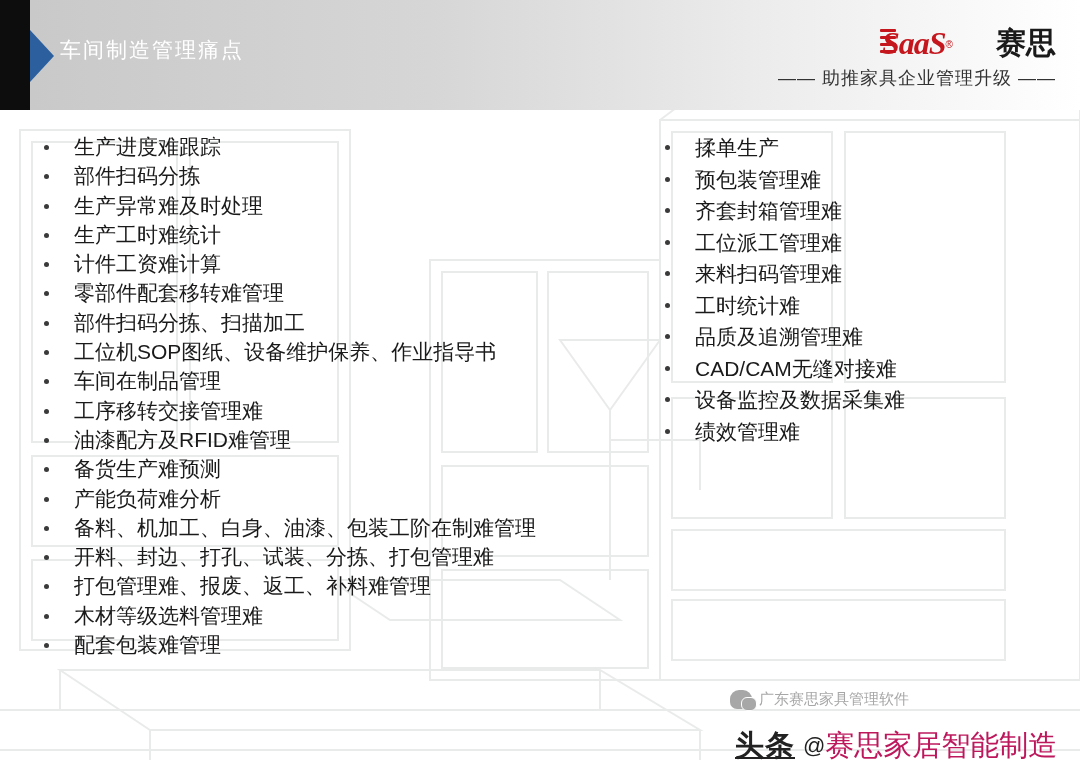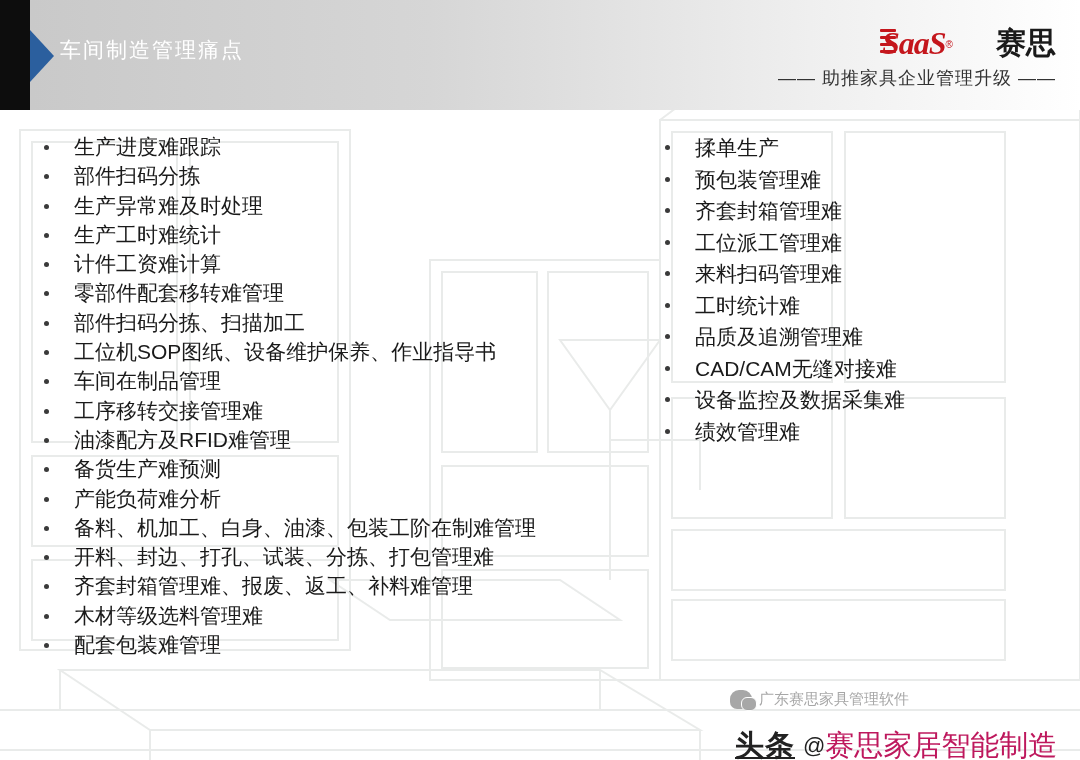--- a/index.html
+++ b/index.html
@@ -315,21 +315,21 @@
         <li>零部件配套移转难管理</li>
         <li>部件扫码分拣、扫描加工</li>
         <li>工位机SOP图纸、设备维护保养、作业指导书</li>
         <li>车间在制品管理</li>
         <li>工序移转交接管理难</li>
         <li>油漆配方及RFID难管理</li>
         <li>备货生产难预测</li>
         <li>产能负荷难分析</li>
         <li>备料、机加工、白身、油漆、包装工阶在制难管理</li>
         <li>开料、封边、打孔、试装、分拣、打包管理难</li>
-        <li>齐套封箱管理难、报废、返工、补料难管理</li>
+        <li>打包管理难、报废、返工、补料难管理</li>
         <li>木材等级选料管理难</li>
         <li>配套包装难管理</li>
       </ul>
     </div>
 
     <div class="col col-right">
       <ul class="bullets right">
         <li>揉单生产</li>
         <li>预包装管理难</li>
         <li>齐套封箱管理难</li>

